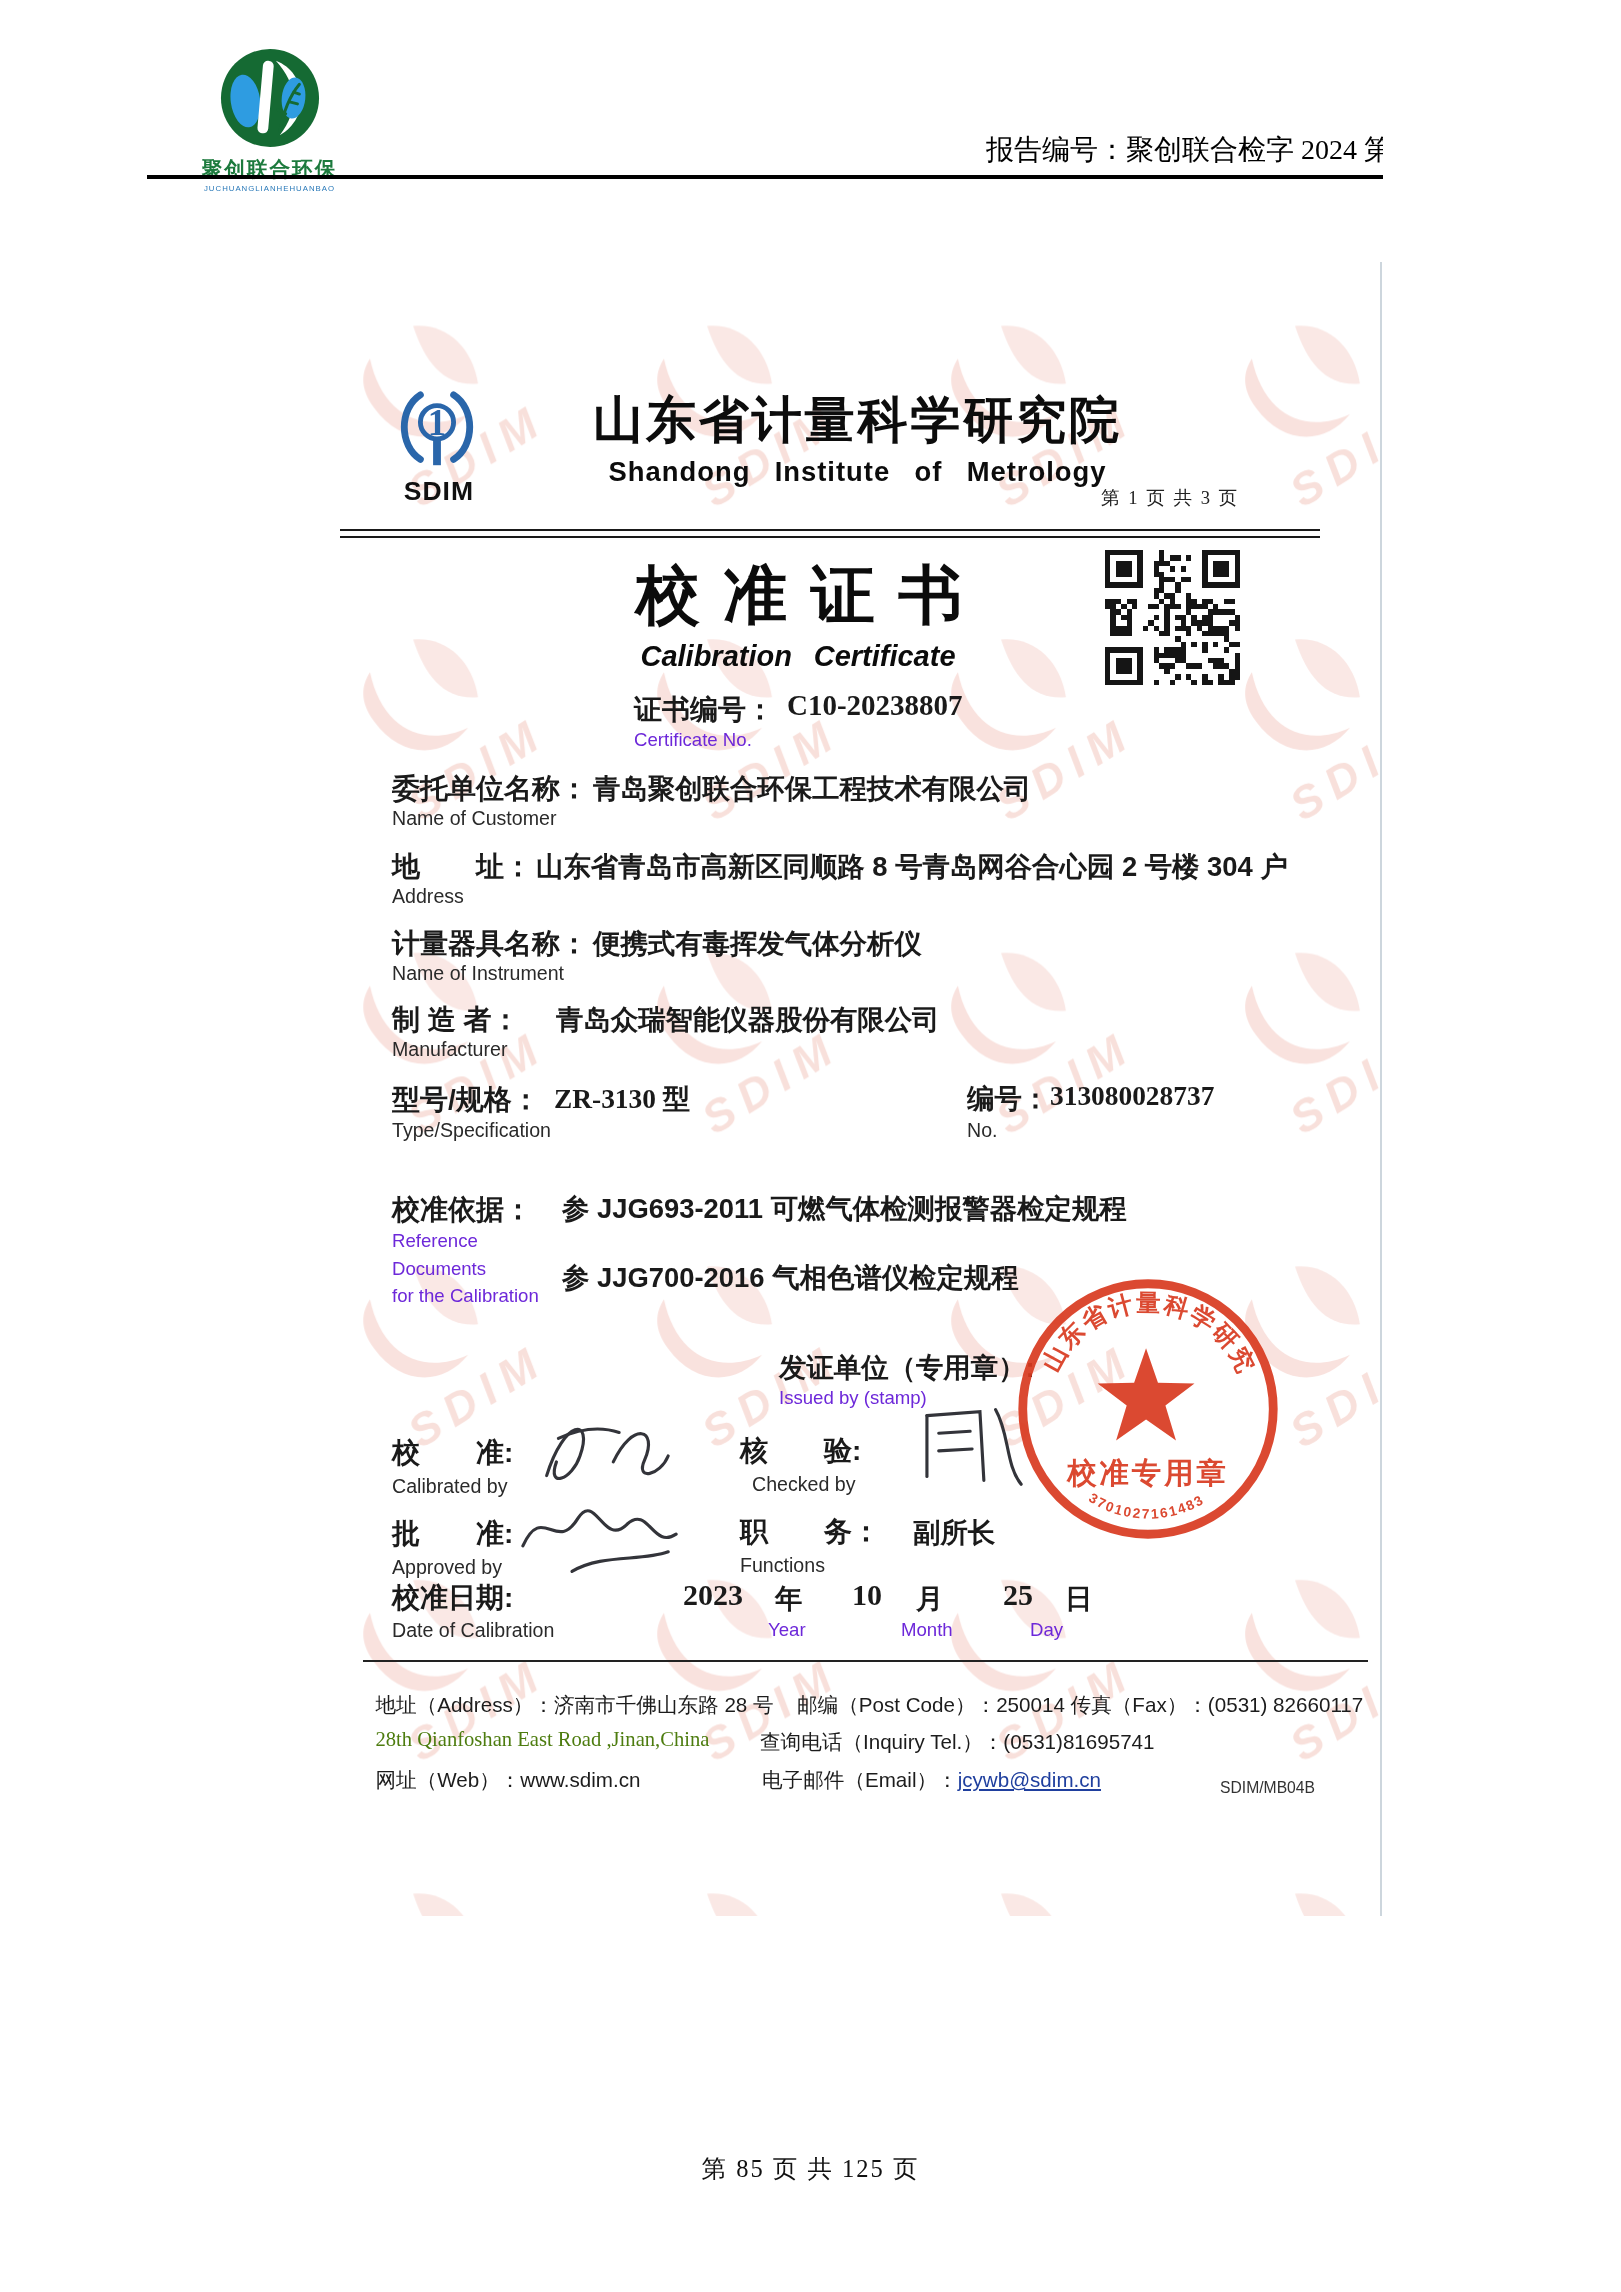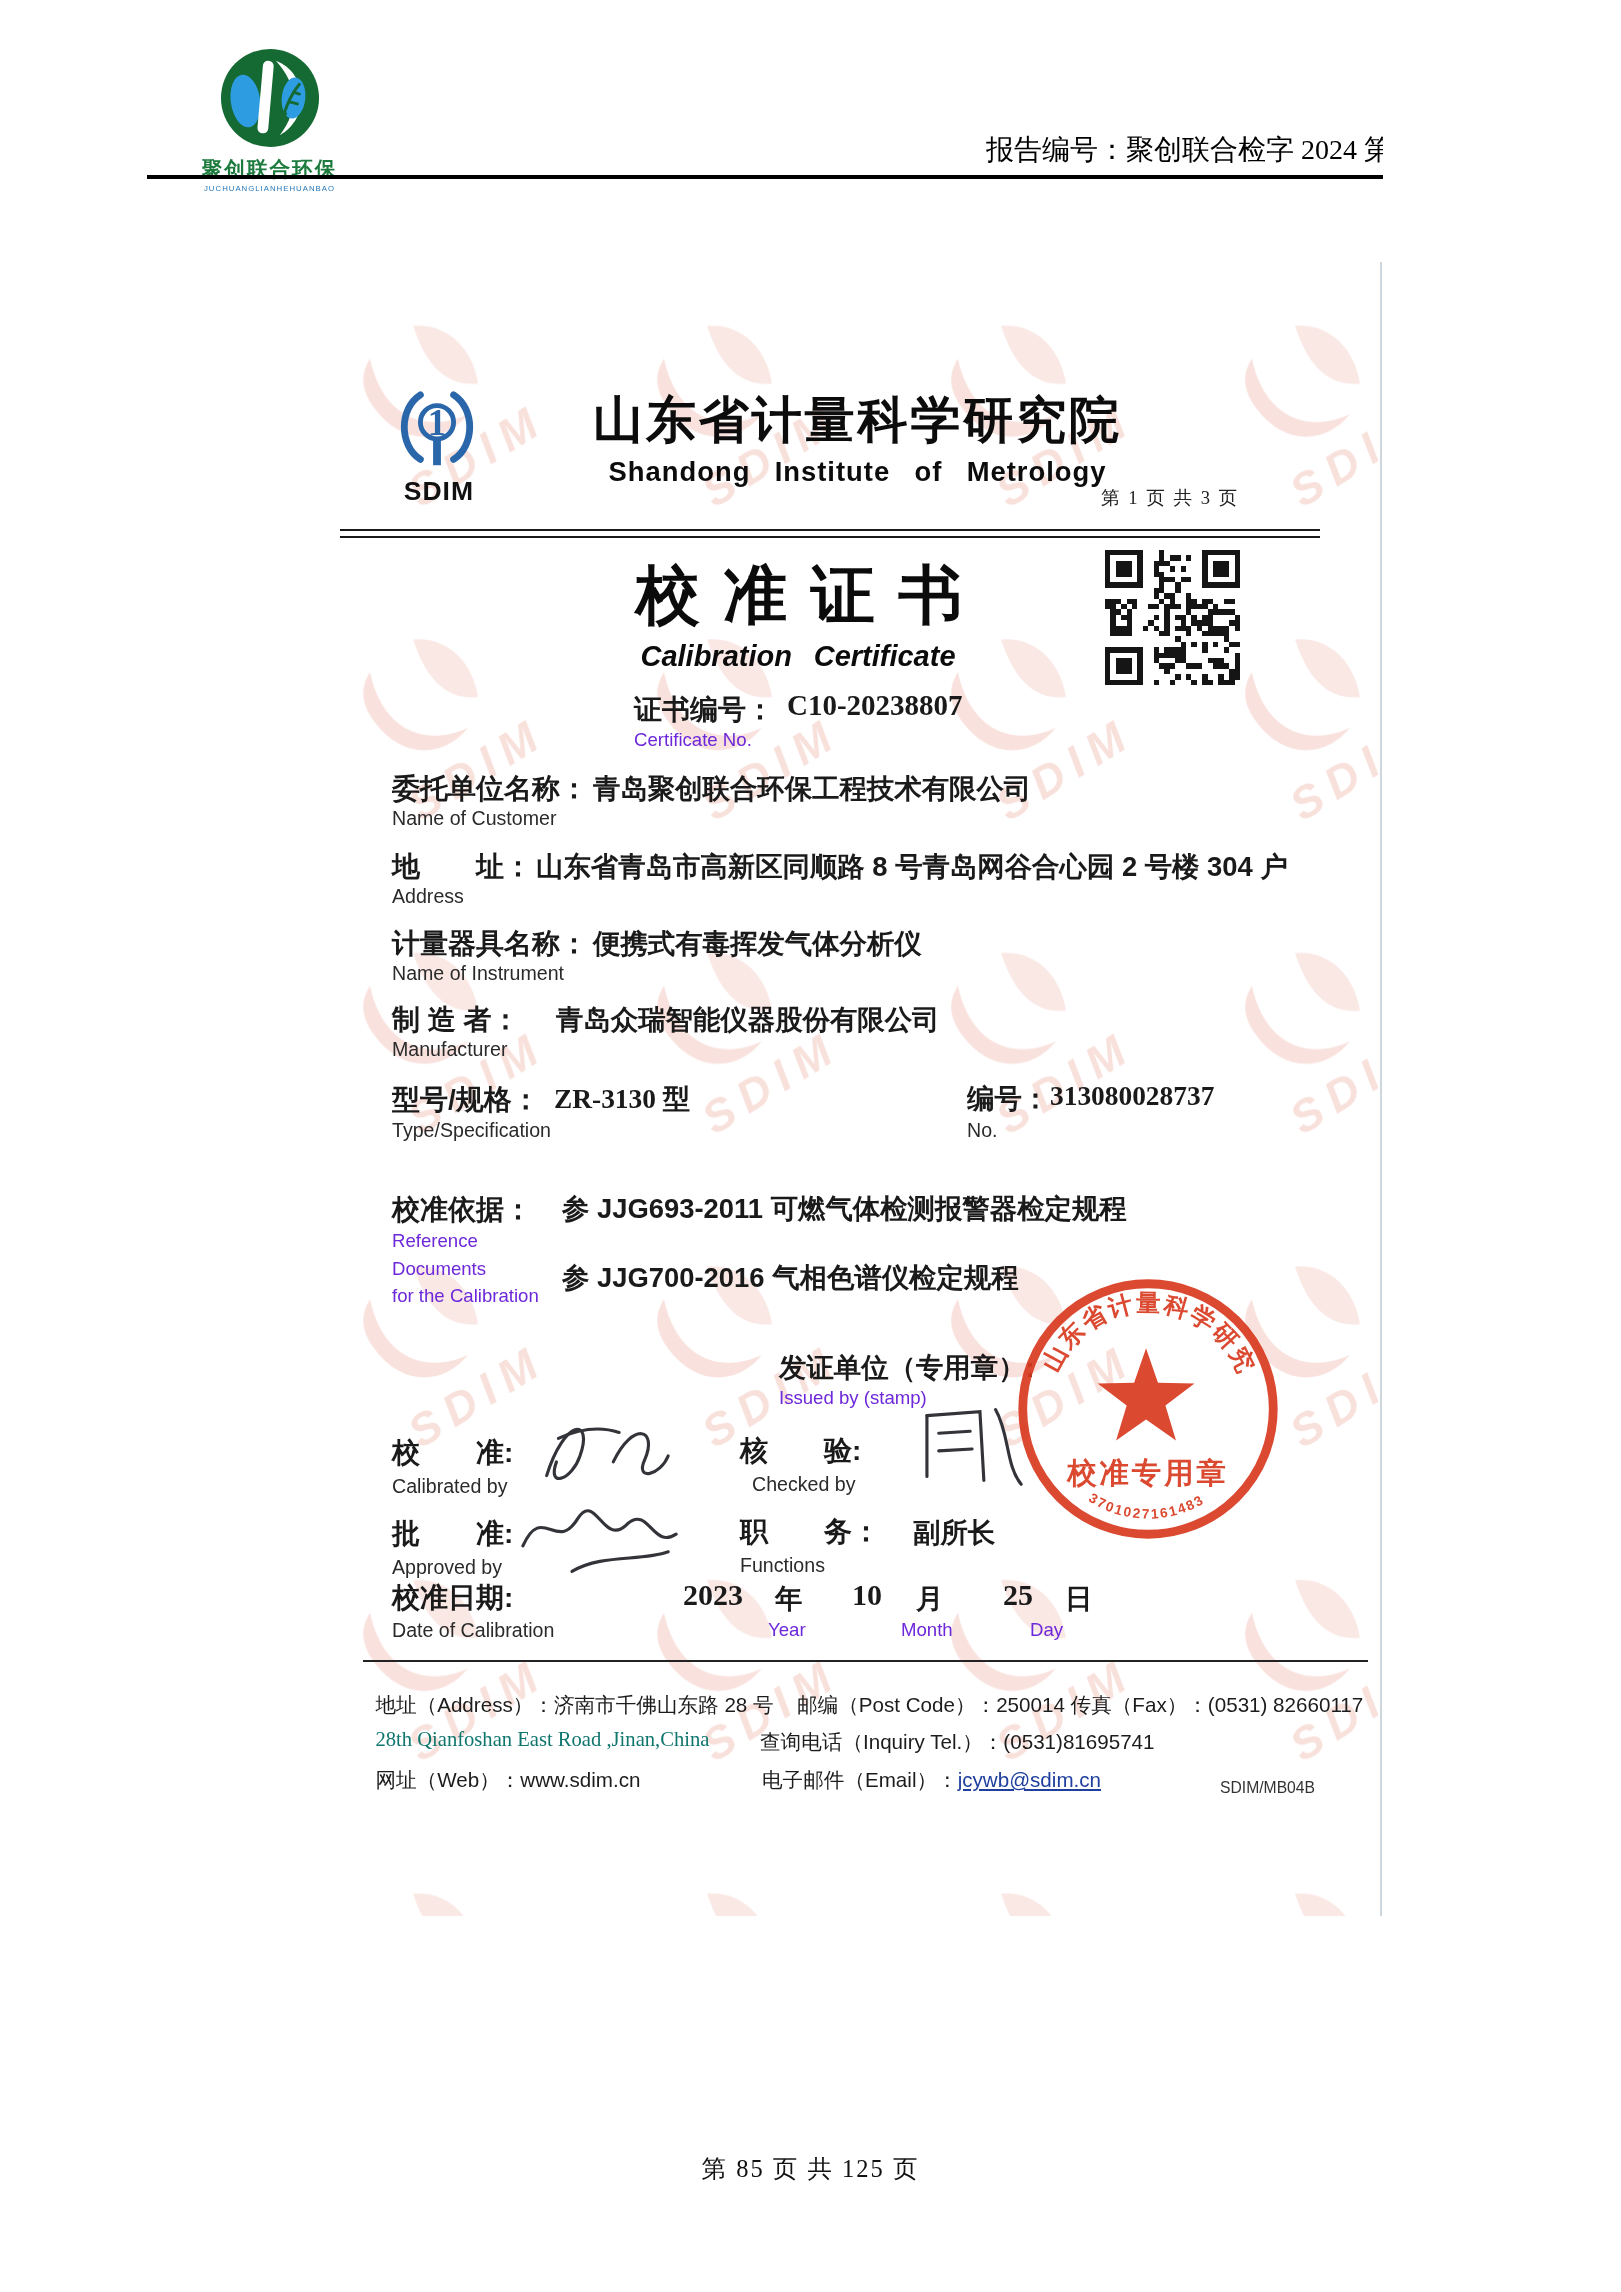--- a/index.html
+++ b/index.html
@@ -32,21 +32,21 @@
 
   .lbl{font-size:28px;font-weight:700;color:#1a1a1a;}
   .val{font-size:27.4px;font-weight:600;color:#1a1a1a;}
   .sub{font-size:19.6px;color:#2a2a2a;}
   .sub-s{font-size:18.6px;color:#6d28d9;}
   .num{font-family:"Liberation Serif",serif;}
   .b{font-weight:700;}
 
   .rule2{left:14.7px;top:1398px;width:1005px;height:2px;background:#222;}
   .contact{font-size:20.6px;color:#1c1c1c;}
-  .contact-serif{font-family:"Liberation Serif",serif;font-size:20.6px;color:#0f766e;}
+  .contact-serif{font-family:"Liberation Serif",serif;font-size:20.6px;color:#4d7c0f;}
   .email-link{color:#1f3f9e;text-decoration:underline;}
   .form-no{font-size:15.7px;color:#333;}
 
   .page-footer{left:0;top:2152px;width:1621px;text-align:center;font-family:"Liberation Serif",serif;font-size:24.5px;letter-spacing:2px;color:#111;}
 
   svg text{user-select:none;}
 </style>
 </head>
 <body>
 

